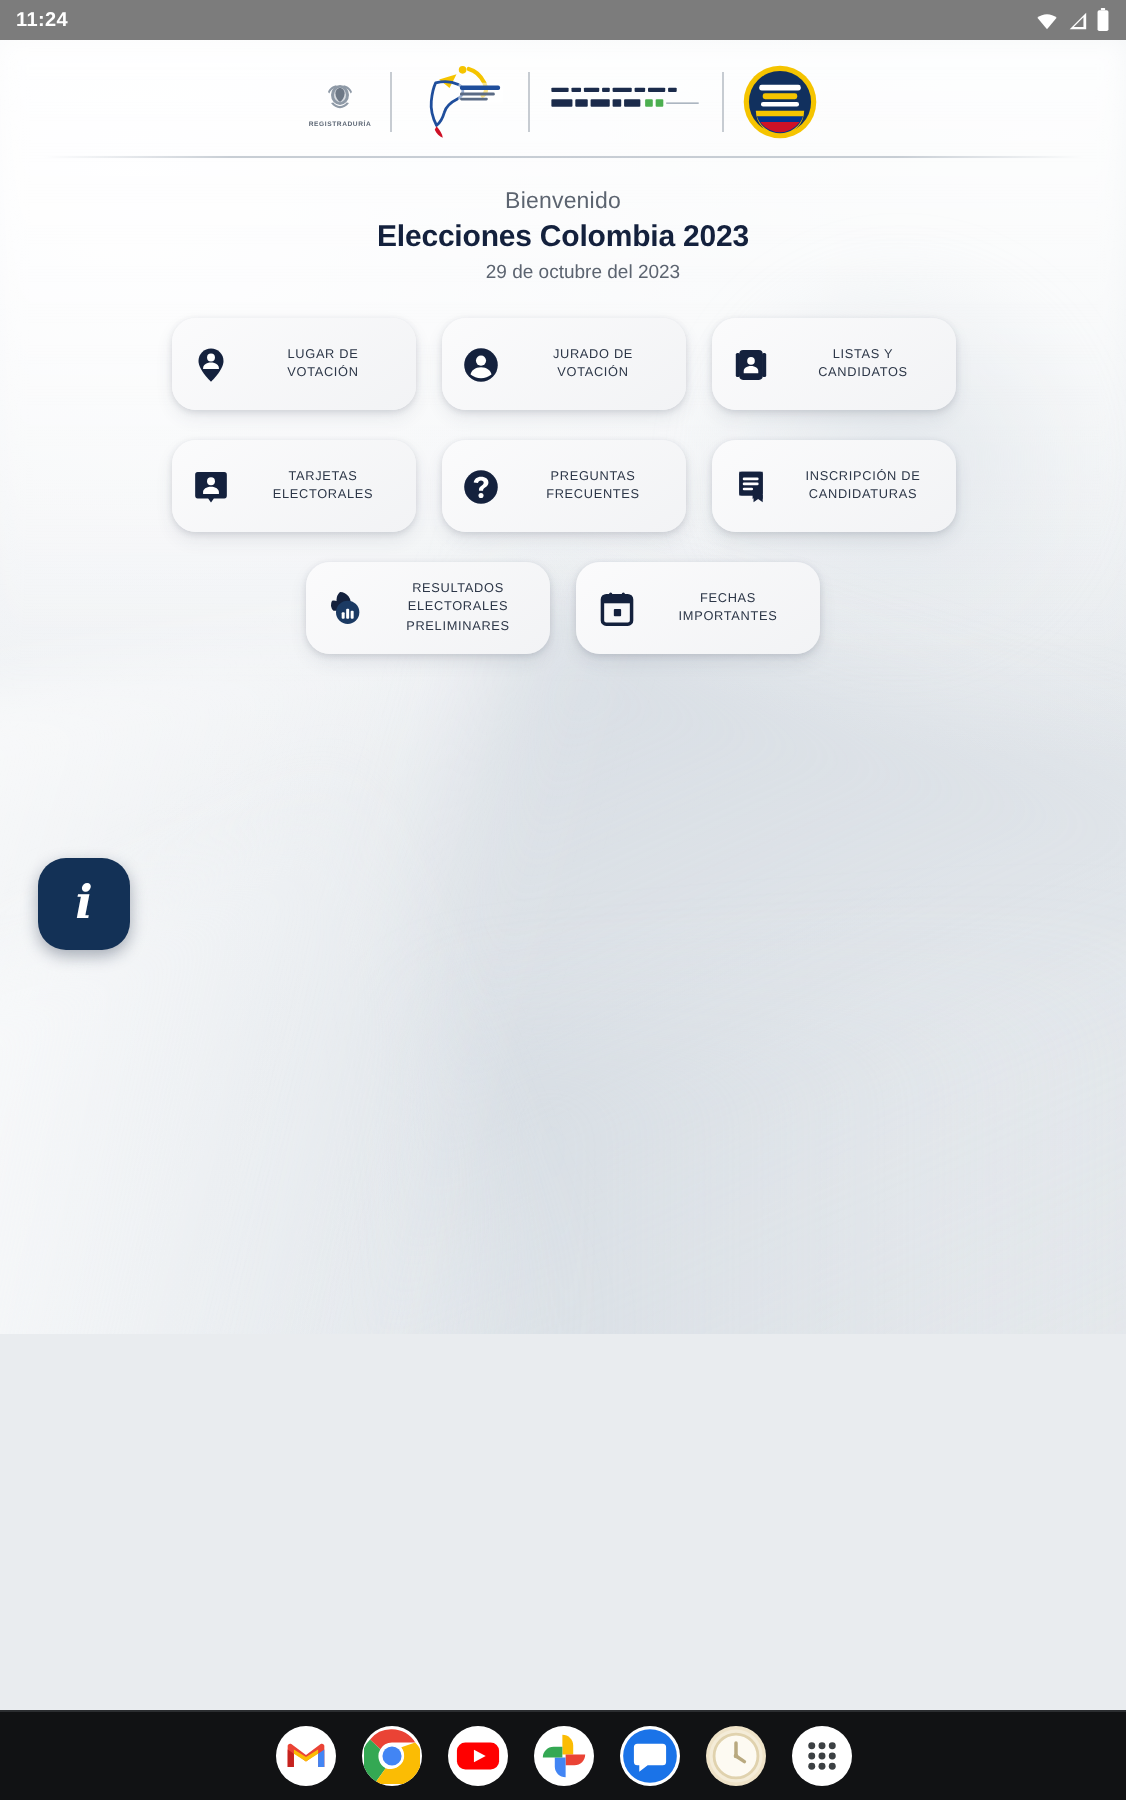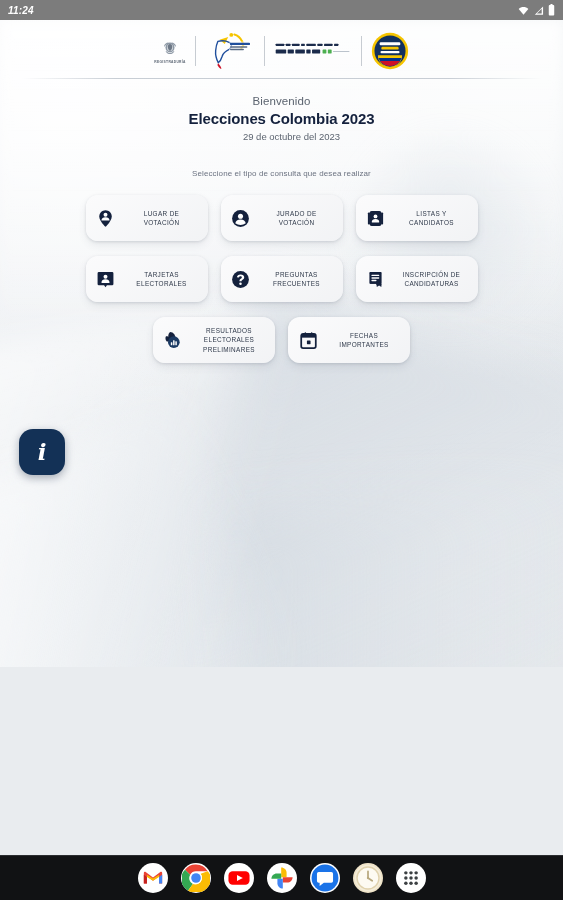--- a/index.html
+++ b/index.html
@@ -20,21 +20,20 @@
   .status-bar {
     height: 20px;
     width: 100%;
     background: #7c7c7c;
     display: flex;
     align-items: center;
     justify-content: space-between;
     padding: 0 8px;
     position: relative;
     z-index: 40;
-    font-style: italic;
   }
   .status-time {
     color: #ffffff;
     font-size: 10px;
     font-weight: bold;
     letter-spacing: 0.2px;
   }
   .status-icons {
     display: flex;
     align-items: center;
@@ -386,21 +385,20 @@
     </div>
 
     <div class="divider-line"></div>
 
     <div class="welcome">
       <div class="welcome-hello">Bienvenido</div>
       <div class="welcome-title">Elecciones Colombia 2023</div>
       <div class="welcome-date">29 de octubre del 2023</div>
     </div>
 
-    <div class="instruction">Seleccione el tipo de consulta que desea realizar</div>
 
     <div class="grid">
 
       <div class="grid-row">
         <div class="card">
           <span class="card-icon">
             <svg width="19" height="19" viewBox="0 0 24 24">
               <path d="M12 1.6 C7.6 1.6 4.1 5.1 4.1 9.5 C4.1 15.2 12 22.6 12 22.6 C12 22.6 19.9 15.2 19.9 9.5 C19.9 5.1 16.4 1.6 12 1.6z" fill="#14213d"></path>
               <circle cx="12" cy="7.3" r="2.5" fill="#ffffff"></circle>
               <path d="M12 10.4 c-3 0 -5 1.7 -5 3.6 l0 0.5 l10 0 l0 -0.5 c0 -1.9 -2 -3.6 -5 -3.6z" fill="#ffffff"></path>

